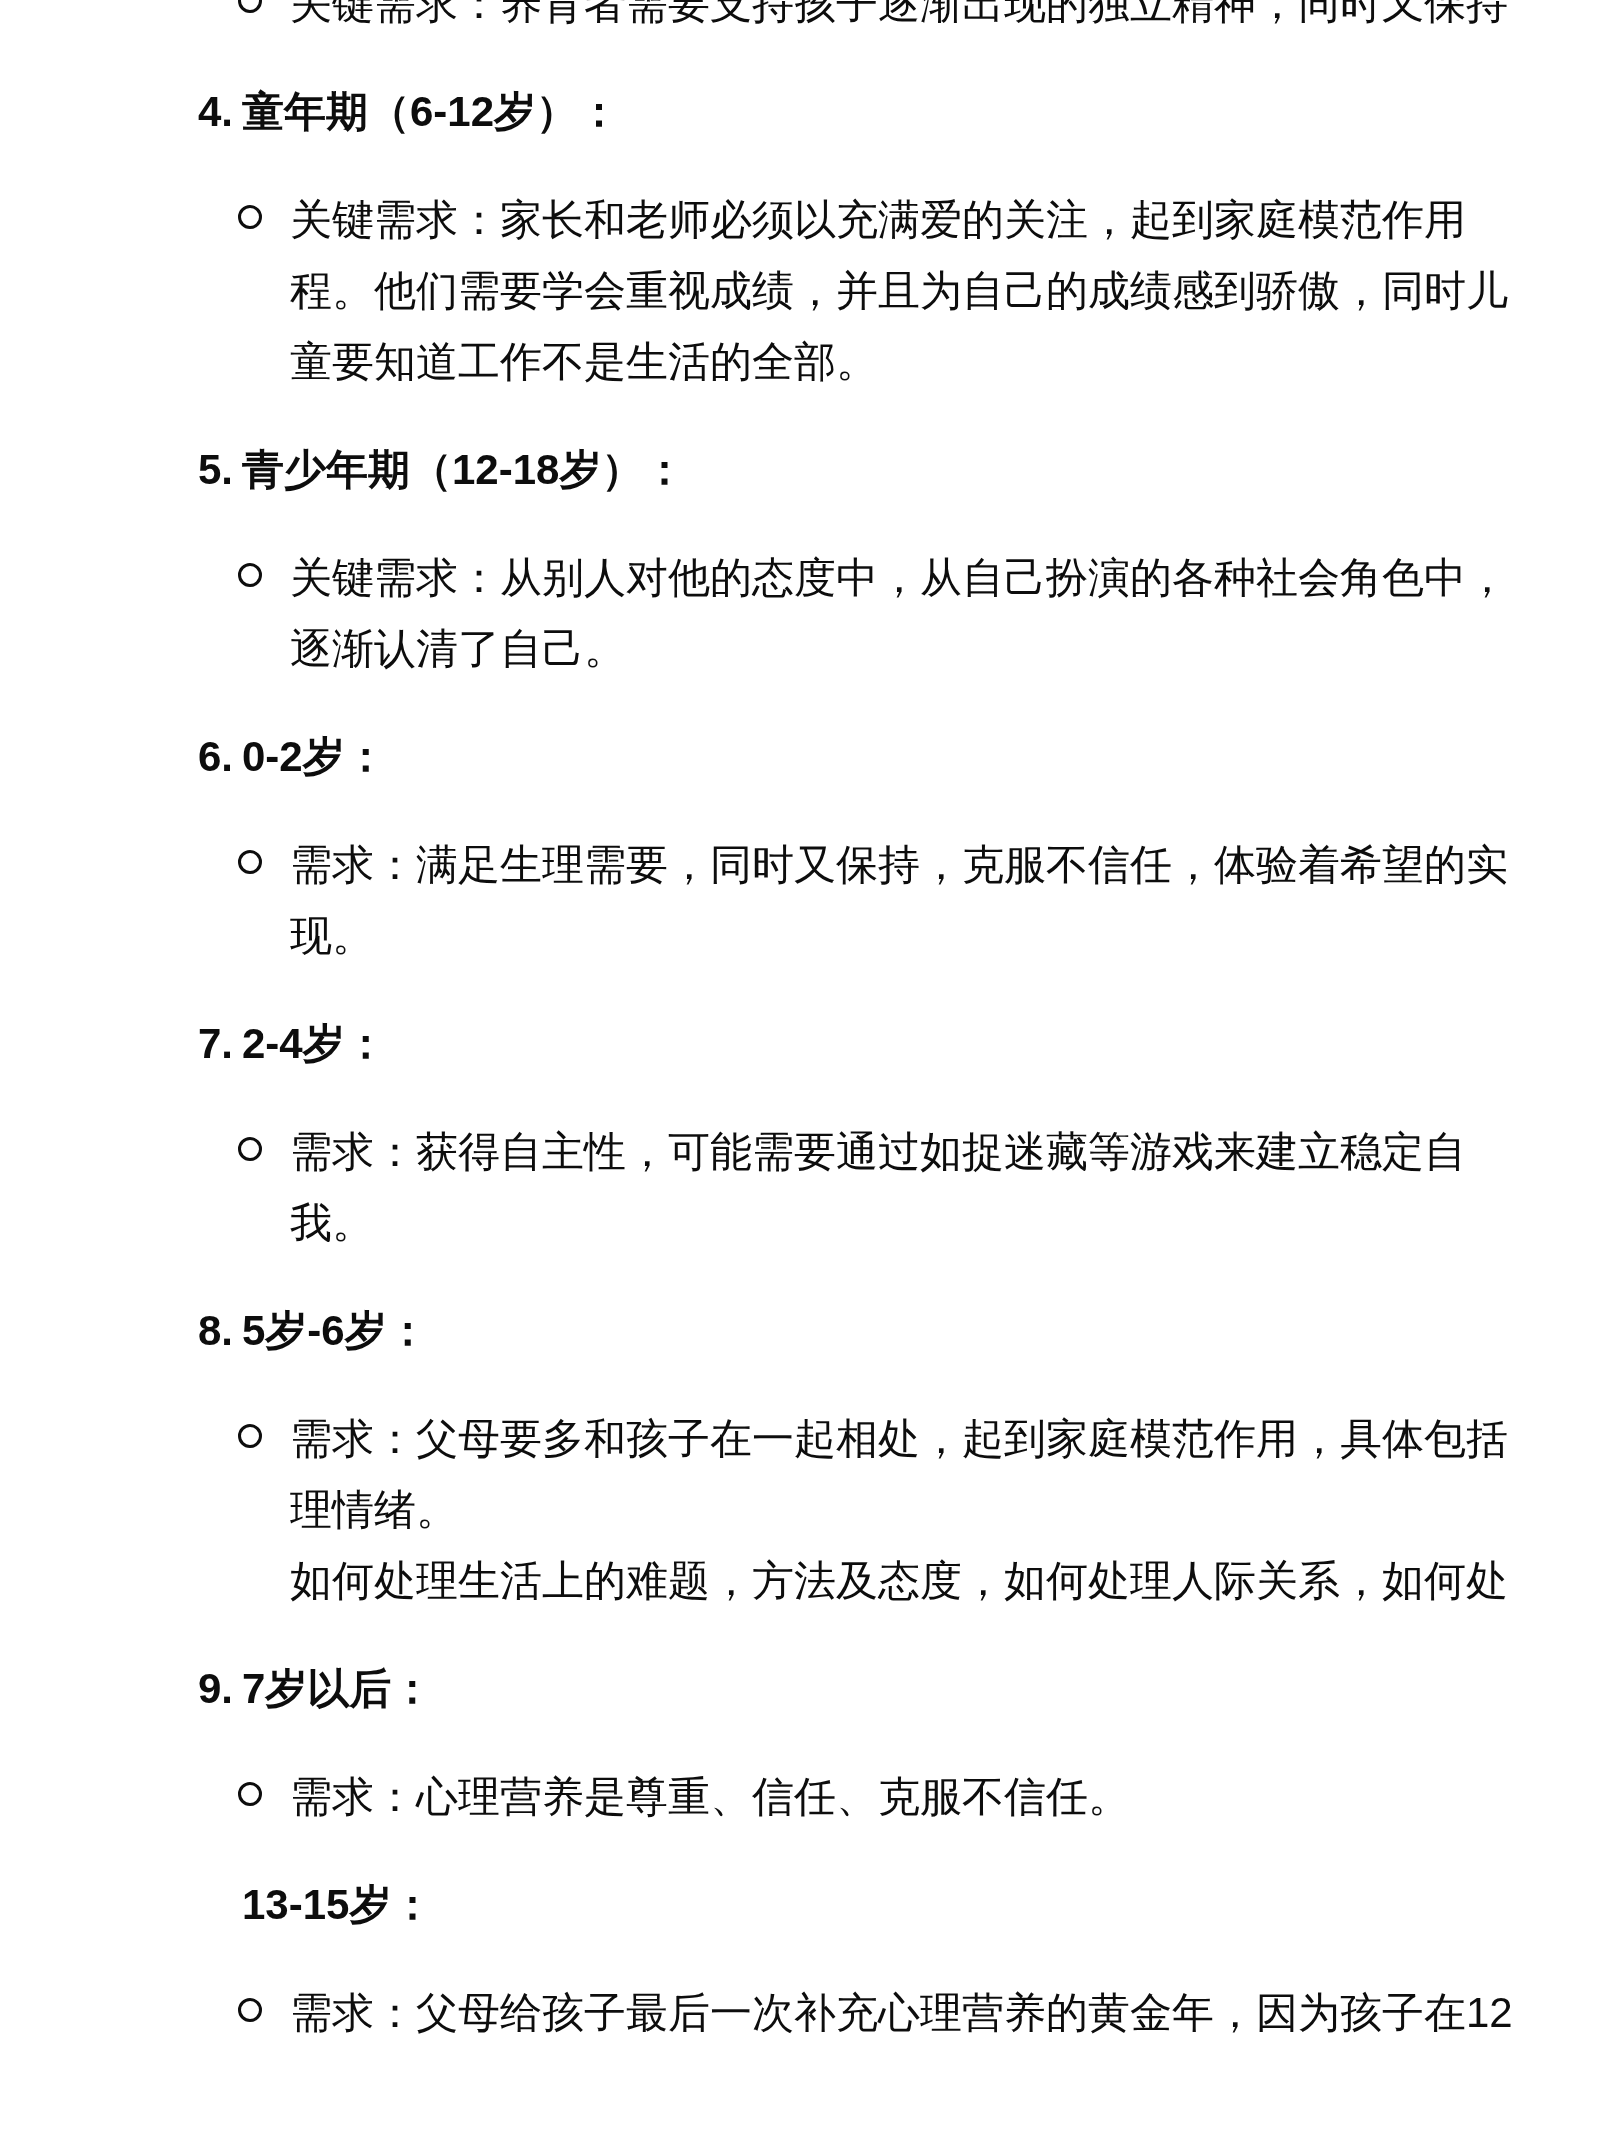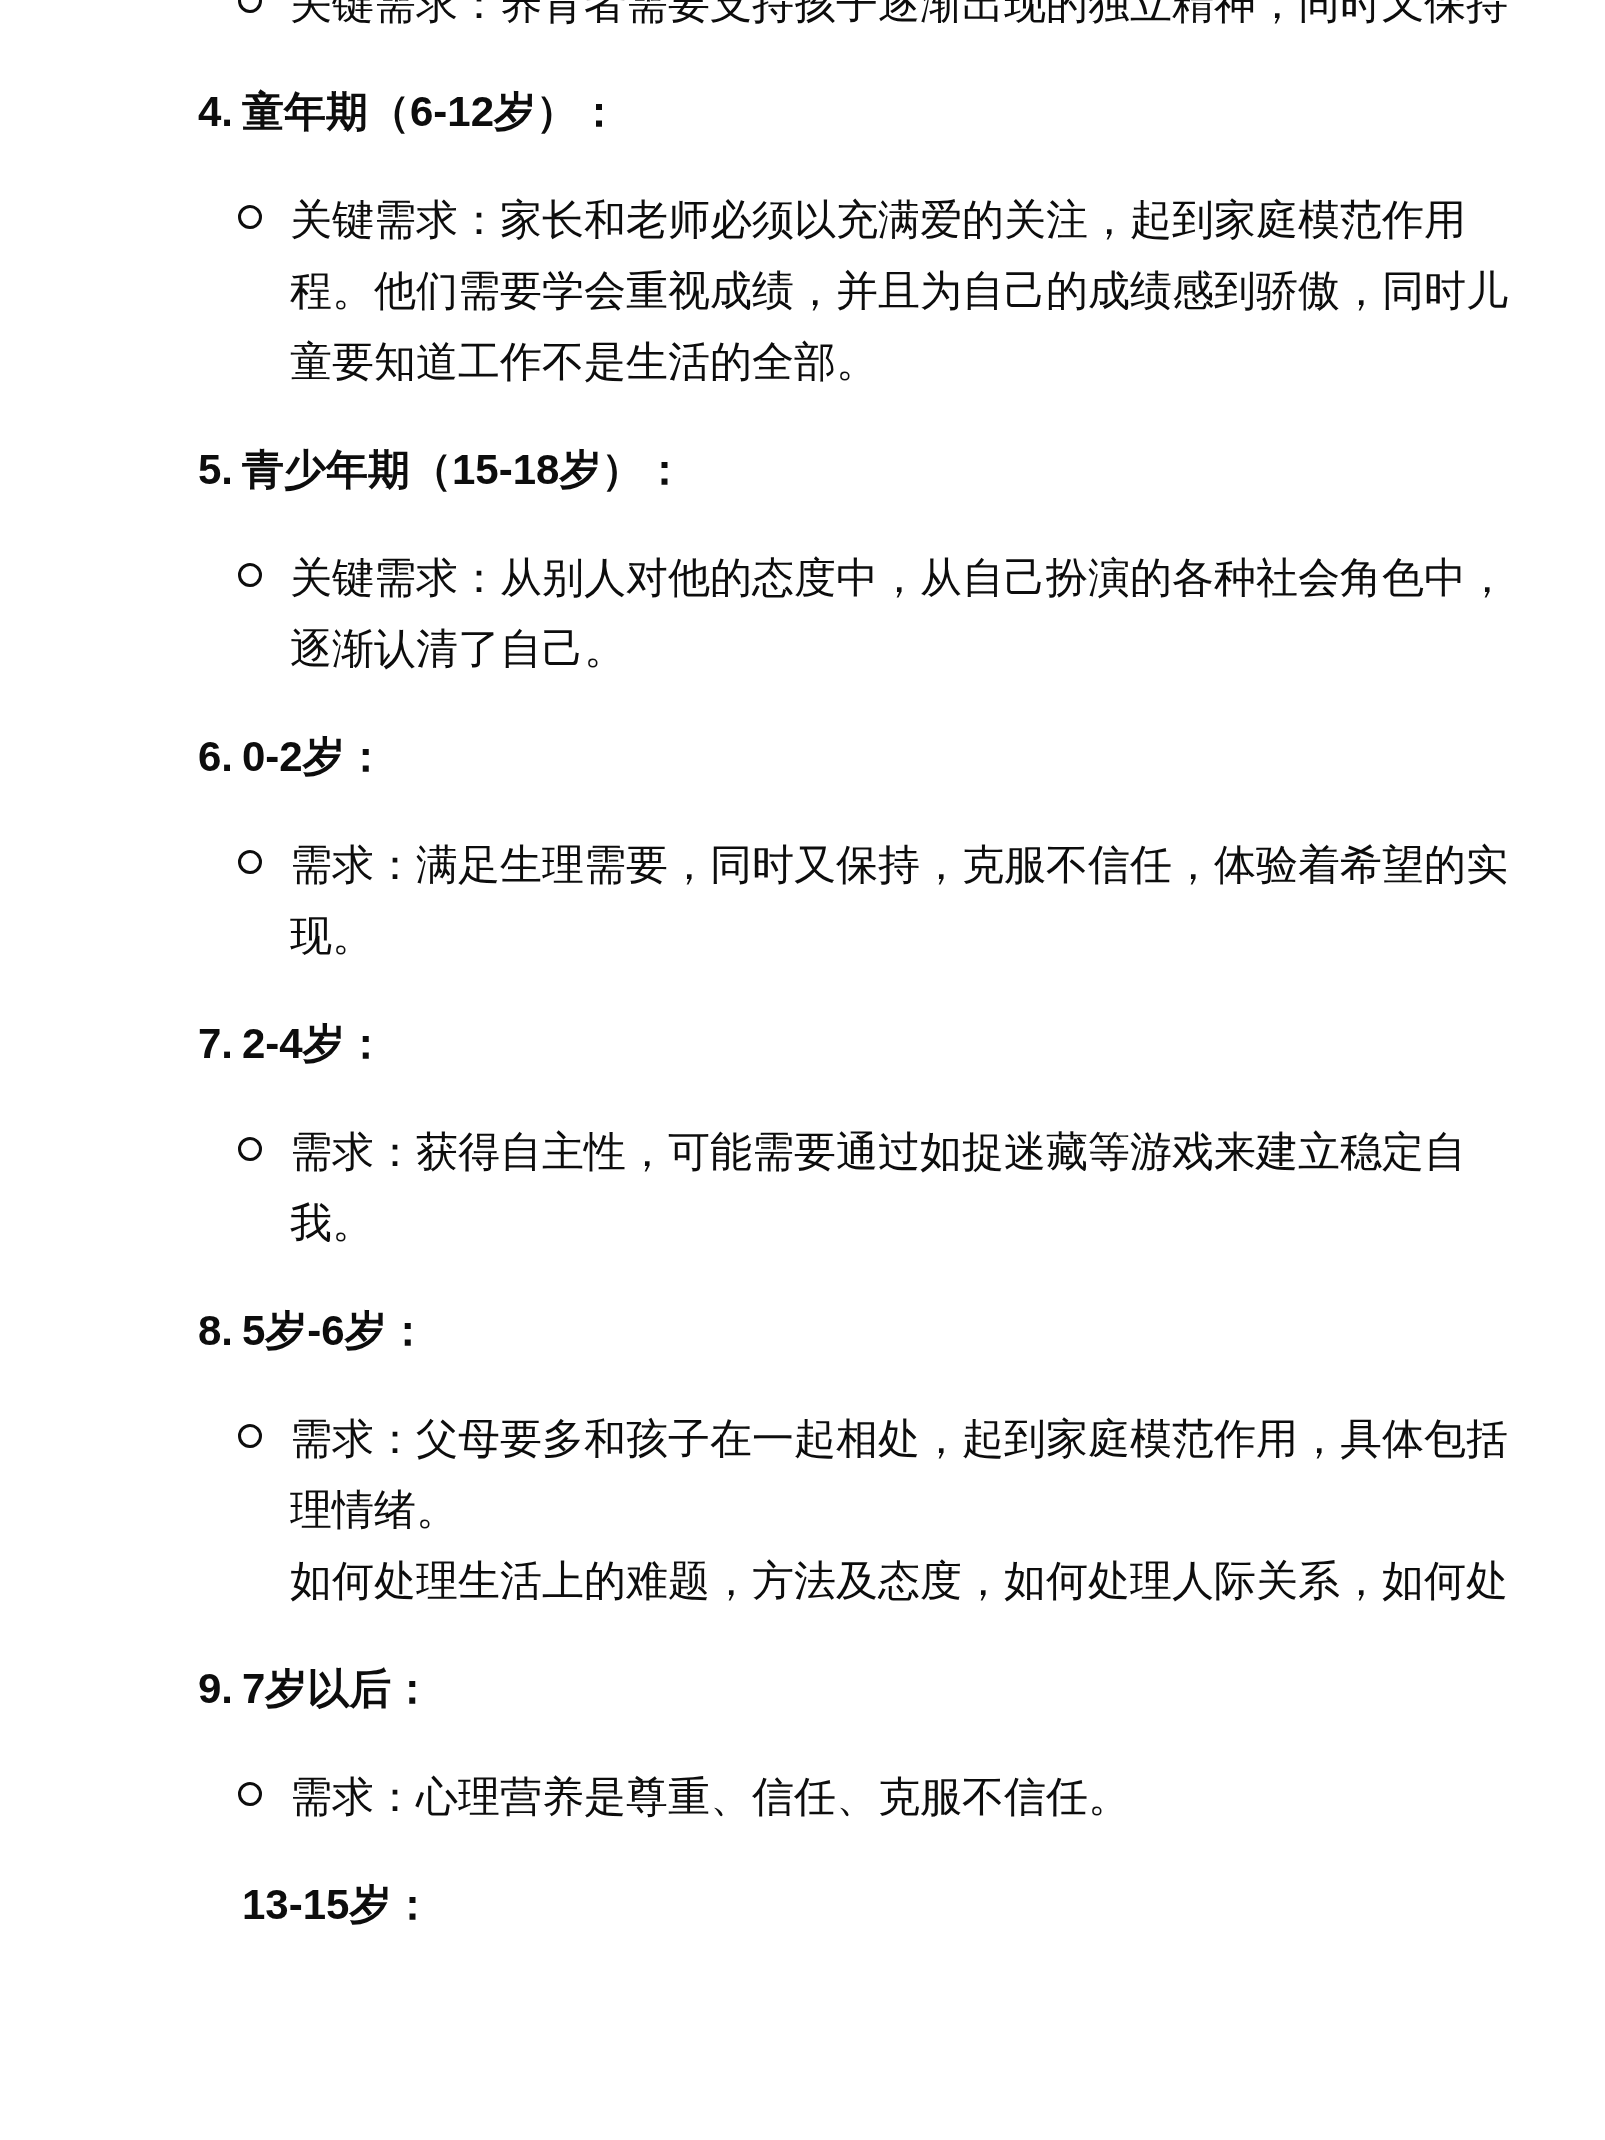--- a/index.html
+++ b/index.html
@@ -75,21 +75,21 @@
           <div class="line">关键需求：家长和老师必须以充满爱的关注，起到家庭模范作用</div>
           <div class="line">程。他们需要学会重视成绩，并且为自己的成绩感到骄傲，同时儿</div>
           <div class="line">童要知道工作不是生活的全部。</div>
         </li>
       </ul>
     </div>
 
     <div>
       <div class="item-heading">
         <span class="item-number">5.</span>
-        <span>青少年期（15-18岁）：</span>
+        <span>青少年期（12-18岁）：</span>
       </div>
       <ul class="sub-list">
         <li class="sub-item">
           <span class="bullet-circle"></span>
           <div class="line">关键需求：从别人对他的态度中，从自己扮演的各种社会角色中，</div>
           <div class="line">逐渐认清了自己。</div>
         </li>
       </ul>
     </div>
 
@@ -146,16 +146,22 @@
           <span class="bullet-circle"></span>
           <div class="line">需求：心理营养是尊重、信任、克服不信任。</div>
         </li>
       </ul>
     </div>
 
     <div>
       <div class="item-heading">
         <span>13-15岁：</span>
       </div>
+      <ul class="sub-list">
+        <li class="sub-item">
+          <span class="bullet-circle"></span>
+          <div class="line">需求：父母给孩子最后一次补充心理营养的黄金年，因为孩子在12</div>
+        </li>
+      </ul>
     </div>
 
   </div>
 </div>
 
 </body></html>

